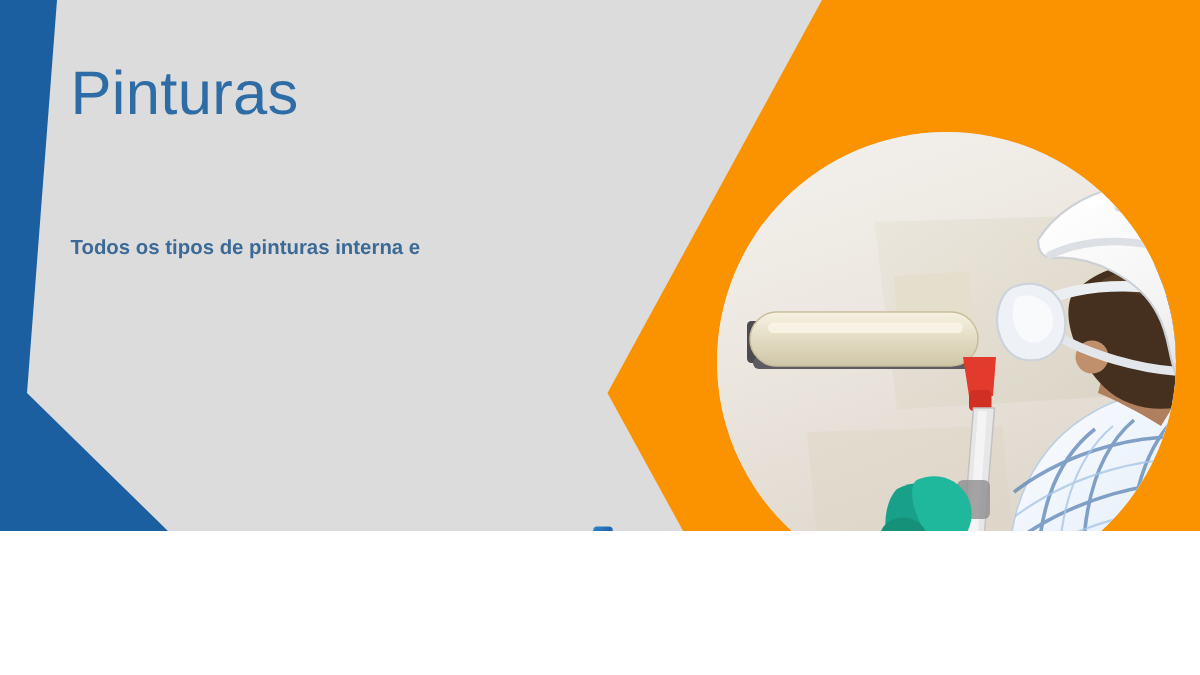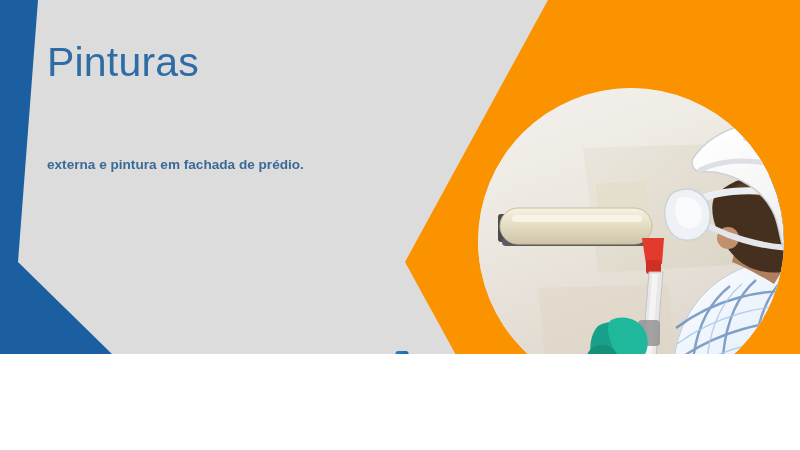--- a/index.html
+++ b/index.html
@@ -81,21 +81,21 @@
     <rect x="0" y="0" width="800" height="450" fill="#dcdcdc"></rect>
 
     <path d="M 0 0 L 38 0 L 18 262 L 210 450 L 0 450 Z" fill="#1b5fa0"></path>
 
     <path d="M 548 0 L 800 0 L 800 450 L 508 450 L 405 262 Z" fill="#fb9200"></path>
   </svg>
 
   <div class="title">Pinturas</div>
 
   <div class="subtitle">
-    <span>externa e pintura em fachada de prédio.</span>
+    <span>Todos os tipos de pinturas interna e</span>
   </div>
 
   <div class="photo-circle">
     <svg width="306" height="306" viewBox="0 0 306 306">
       <defs>
         <linearGradient id="wallGrad" x1="0" y1="0" x2="0.35" y2="1">
           <stop offset="0%" stop-color="#f4f2ee"></stop>
           <stop offset="45%" stop-color="#ece7e0"></stop>
           <stop offset="100%" stop-color="#ddd6cb"></stop>
         </linearGradient>

